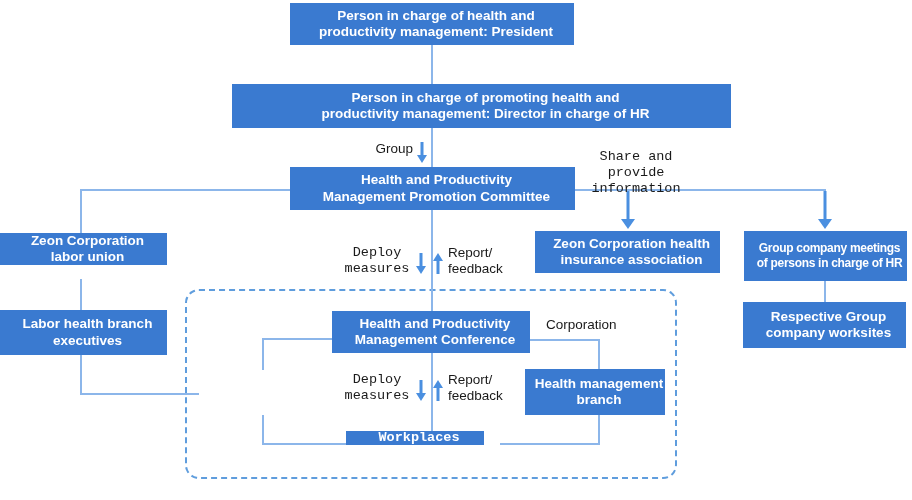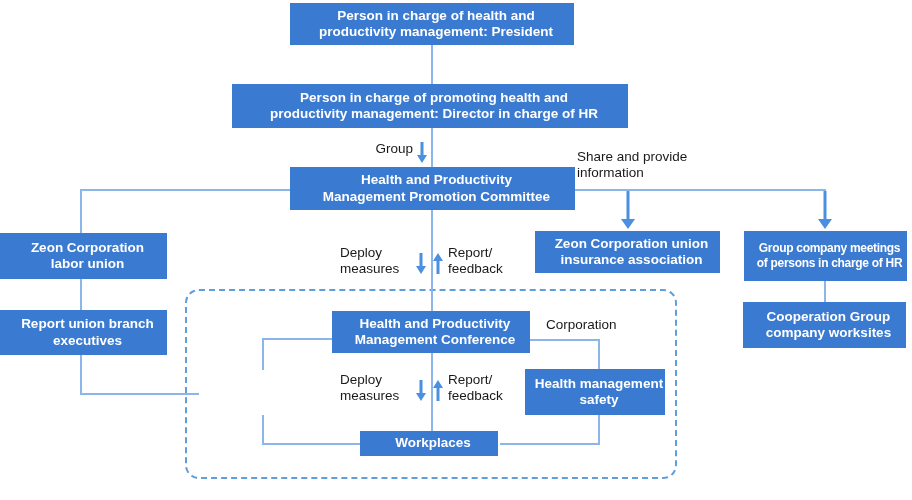--- a/index.html
+++ b/index.html
@@ -29,21 +29,21 @@
     padding-left:8px;
   }
   .box.condensed{font-size:12px;letter-spacing:-0.3px;}
   .lbl{
     position:absolute;
     color:var(--label);
     font-size:13.5px;
     line-height:1.2;
     white-space:pre-line;
   }
-  .lbl.center{text-align:left;}
+  .lbl.center{text-align:center;font-family:Liberation Mono, monospace;}
   .lbl.right{text-align:right;}
   .hline,.vline{position:absolute;background:var(--line);}
   .dashed-rect{
     position:absolute;
     border:2px dashed var(--dashed);
     border-radius:14px;
     box-sizing:border-box;
     background:transparent;
   }
   .arrow{position:absolute;}
@@ -98,39 +98,39 @@
     <div class="stem"></div>
     <div class="head"></div>
   </div>
   <div class="arrow big" style="left:818px;top:191px;">
     <div class="stem"></div>
     <div class="head"></div>
   </div>
 
   <div class="box" style="left:290px;top:3px;width:284px;height:42px;">Person in charge of health and
 productivity management: President</div>
-  <div class="box" style="left:232px;top:84px;width:396px;height:44px;">Person in charge of promoting health and
+  <div class="box" style="left:232px;top:84px;width:499px;height:44px;">Person in charge of promoting health and
 productivity management: Director in charge of HR</div>
   <div class="box" style="left:290px;top:167px;width:285px;height:43px;">Health and Productivity
 Management Promotion Committee</div>
-  <div class="box" style="left:0px;top:233px;width:167px;height:46px;">Zeon Corporation
+  <div class="box" style="left:0px;top:233px;width:167px;height:32px;">Zeon Corporation
 labor union</div>
-  <div class="box" style="left:0px;top:310px;width:167px;height:45px;">Report union branch
+  <div class="box" style="left:0px;top:310px;width:167px;height:45px;">Labor health branch
 executives</div>
-  <div class="box" style="left:535px;top:231px;width:185px;height:42px;">Zeon Corporation union
+  <div class="box" style="left:535px;top:231px;width:185px;height:42px;">Zeon Corporation health
 insurance association</div>
   <div class="box condensed" style="left:744px;top:231px;width:163px;height:50px;">Group company meetings
 of persons in charge of HR</div>
-  <div class="box" style="left:743px;top:302px;width:163px;height:46px;">Cooperation Group
+  <div class="box" style="left:743px;top:302px;width:163px;height:46px;">Respective Group
 company worksites</div>
   <div class="box" style="left:332px;top:311px;width:198px;height:42px;">Health and Productivity
 Management Conference</div>
   <div class="box" style="left:525px;top:369px;width:140px;height:46px;">Health management
-safety</div>
-  <div class="box" style="left:360px;top:431px;width:138px;height:25px;">Workplaces</div>
+branch</div>
+  <div class="box" style="left:346px;top:431px;width:138px;height:14px;font-family:Liberation Mono, monospace;">Workplaces</div>
 
   <div class="lbl right" style="left:333px;top:141px;width:80px;">Group</div>
   <div class="arrow small down" style="left:416px;top:142px;">
     <div class="stem"></div>
     <div class="head"></div>
   </div>
 
   <div class="lbl center" style="left:577px;top:149px;width:118px;">Share and provide
 information</div>
 

